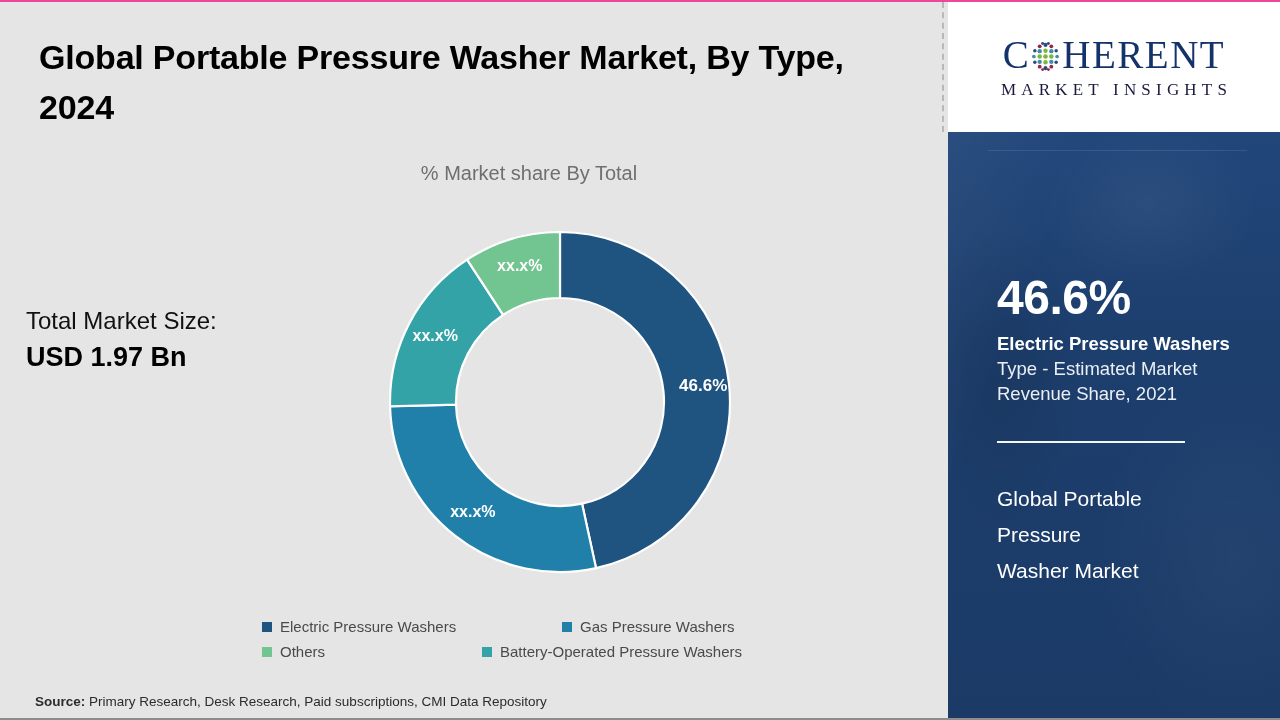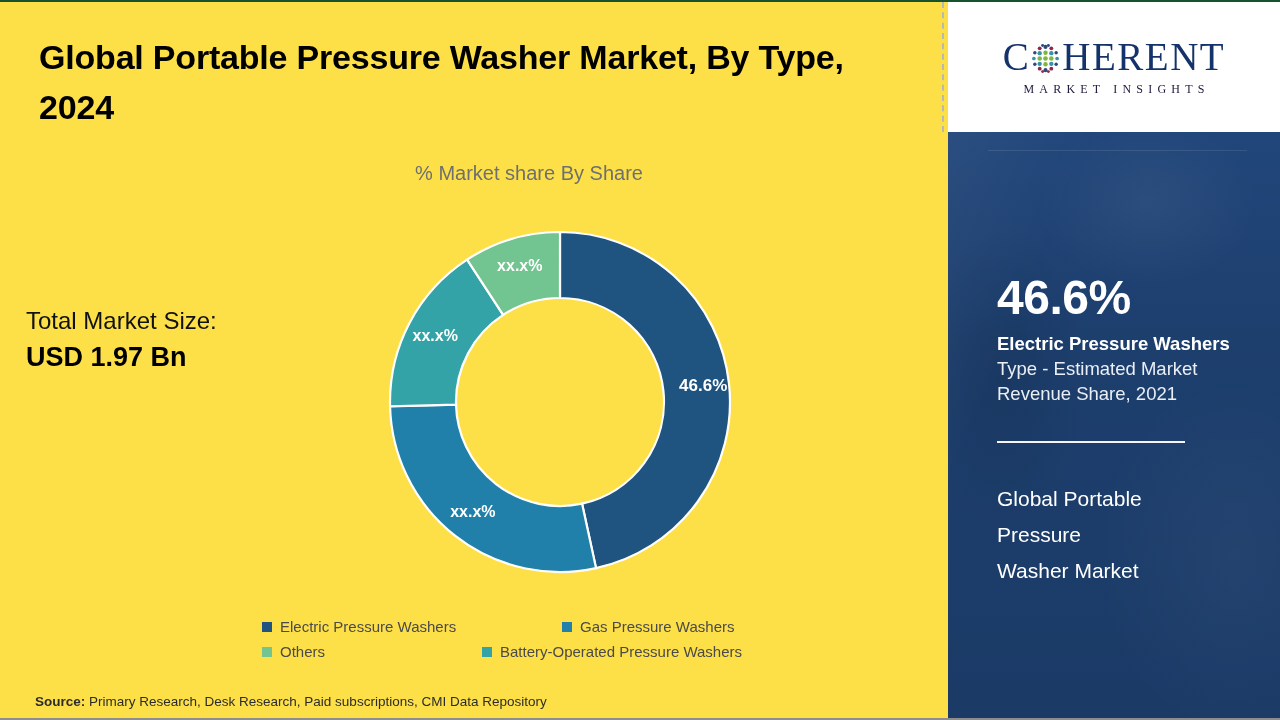--- a/index.html
+++ b/index.html
@@ -8,23 +8,23 @@
     background: #ffffff;
   }
   body {
     font-family: "Liberation Sans", sans-serif;
   }
   #page {
     position: relative;
     width: 1280px;
     height: 720px;
     overflow: hidden;
-    background: #fde047;
+    background: #e5e5e5;
     box-sizing: border-box;
-    border-top: 2px solid #14532d;
+    border-top: 2px solid #ec4899;
     border-bottom: 2px solid #8d8d8d;
   }
 
   
   #left-panel {
     position: absolute;
     left: 0; top: 0;
     width: 943px;
     height: 720px;
   }
@@ -168,21 +168,21 @@
   #logo-globe {
     width: 31px;
     height: 31px;
     margin: 0 1px 0 0;
     position: relative;
     top: 2px;
   }
   #logo-tagline {
     color: #1a1a3d;
     font-family: "Liberation Serif", serif;
-    font-size: 12px;
+    font-size: 17px;
     letter-spacing: 5.2px;
     margin-top: 6px;
     padding-left: 5px;
   }
   #panel-body {
     position: absolute;
     left: 0;
     top: 130px;
     width: 332px;
     height: 590px;
@@ -252,21 +252,21 @@
 </style>
 </head>
 <body>
 
 <div id="page">
 
   <div id="left-panel">
 
     <div id="chart-title">Global Portable Pressure Washer Market, By Type, 2024</div>
 
-    <div id="subtitle">% Market share By Share</div>
+    <div id="subtitle">% Market share By Total</div>
 
     <div id="market-size-block">
       <div id="market-size-label">Total Market Size:</div>
       <div id="market-size-value">USD 1.97 Bn</div>
     </div>
 
     <div id="donut-wrap">
       <svg id="donut-svg" width="344" height="344" viewBox="0 0 344 344">
         <g id="donut-slices">
             <path d="M 172 2 A 170 170 0 0 1 208.04120868674923 338.13558100659293 L 194.04873943189364 273.6358848510921 A 104 104 0 0 0 172 68 Z" fill="#1f5380" stroke="#ffffff" stroke-width="2.2"></path>

